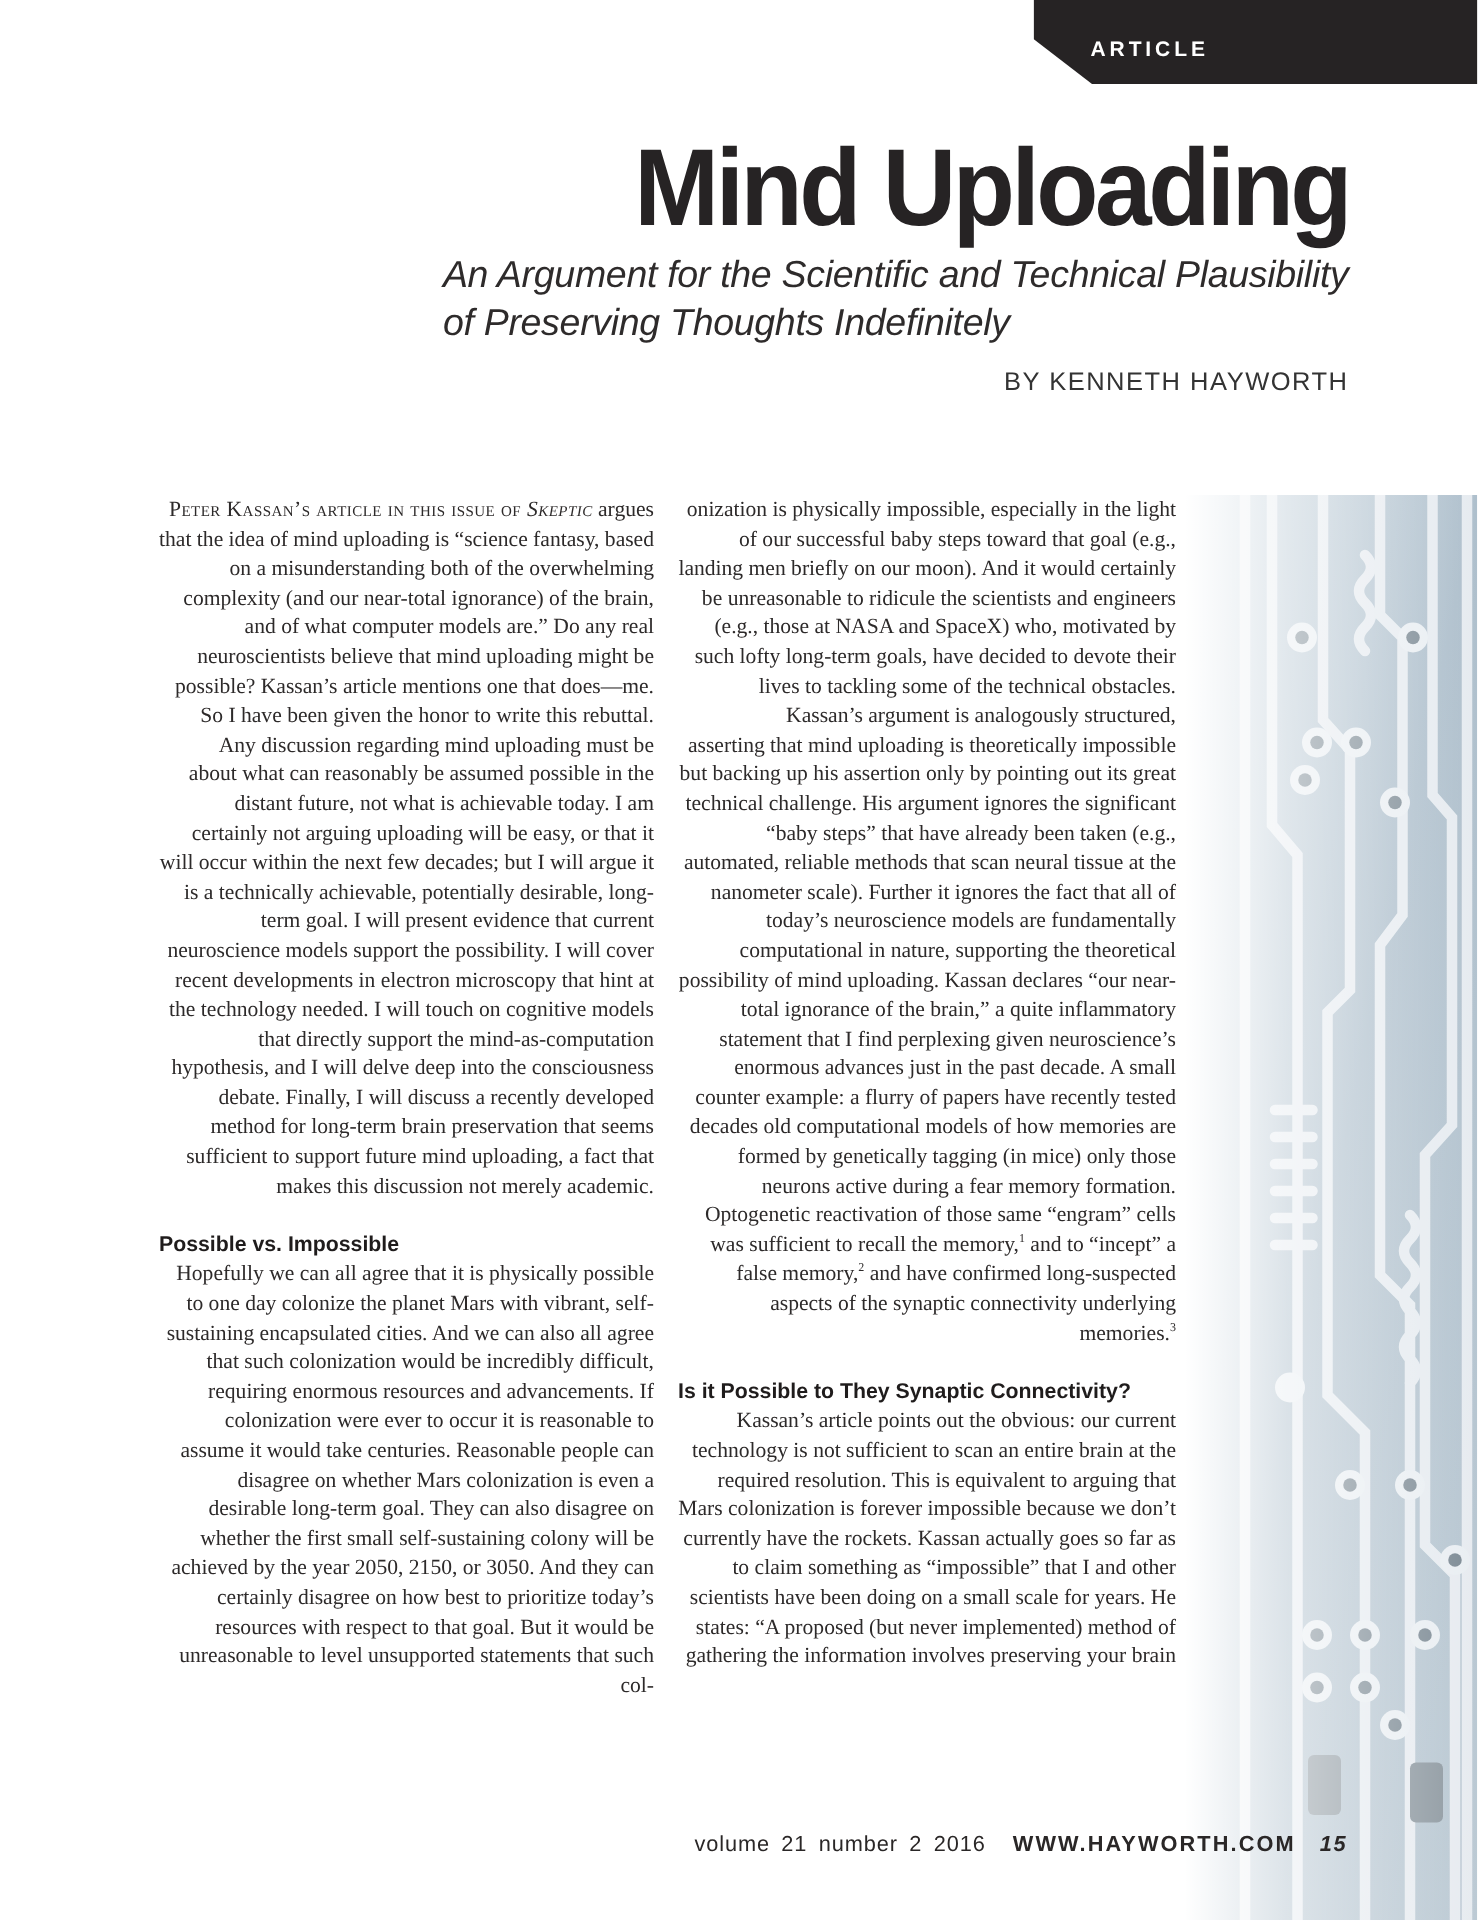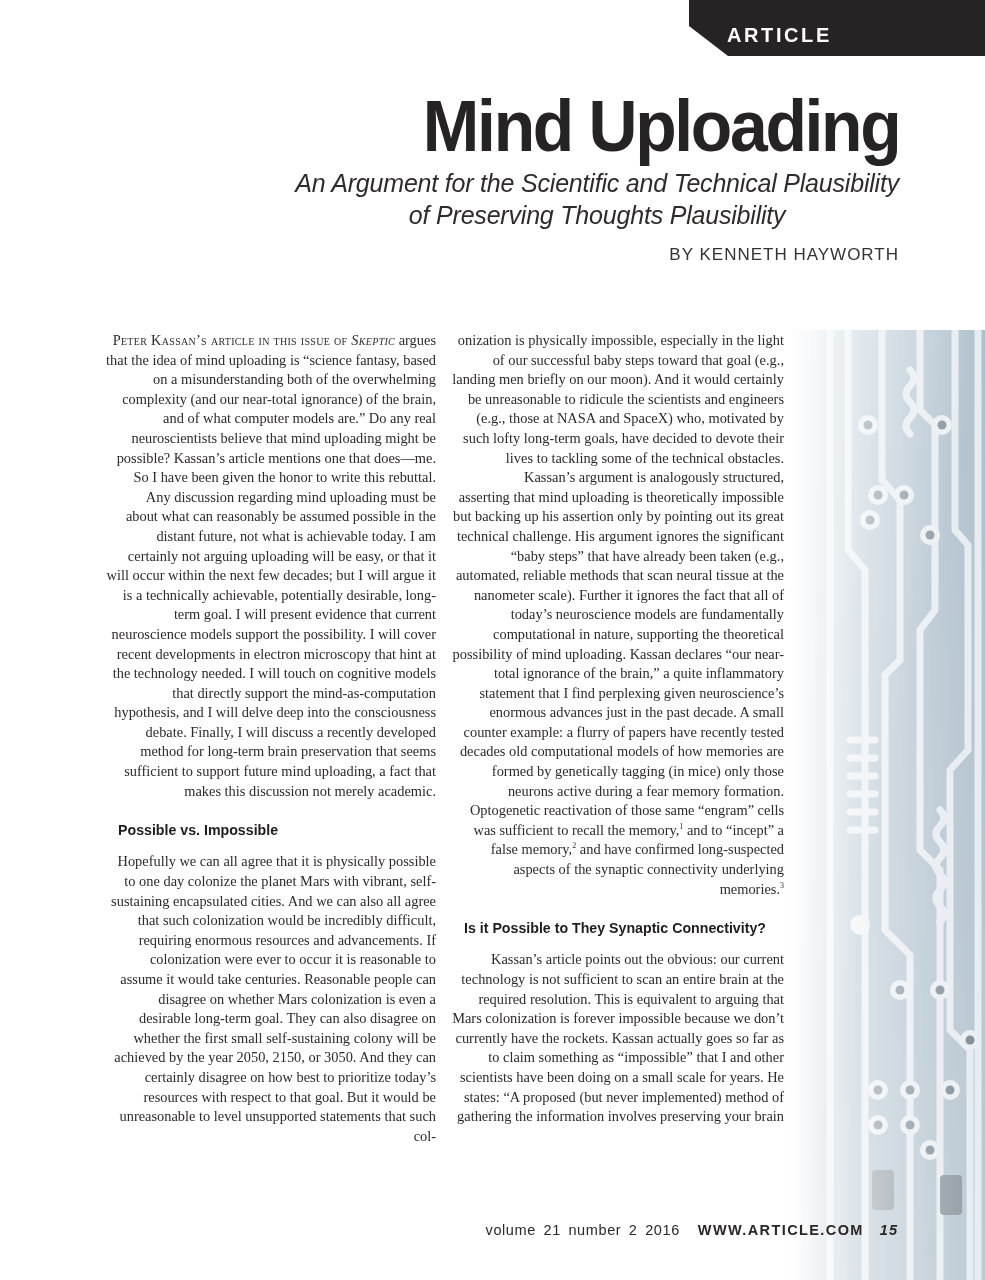--- a/index.html
+++ b/index.html
@@ -9,31 +9,31 @@
     font-family: "Liberation Serif", "DejaVu Serif", serif;
   }
   .tab {
     position: absolute; top: 0; left: 689px; width: 296px; height: 56px;
     background: #262324;
     clip-path: polygon(0 0, 100% 0, 100% 100%, 39px 100%, 0 26px);
   }
   .tab-label {
     position: absolute; left: 727px; top: 24px;
     font-family: "Liberation Sans", "DejaVu Sans", sans-serif;
-    font-weight: bold; font-size: 20px; letter-spacing: 2.6px; color: #ffffff;
+    font-weight: bold; font-size: 14px; letter-spacing: 2.6px; color: #ffffff;
   }
   .title {
     position: absolute; right: 86px; top: 86px; margin: 0;
     font-family: "Liberation Sans", "DejaVu Sans", sans-serif;
     font-weight: bold; font-size: 73px; letter-spacing: -2.5px; line-height: 80px;
     color: #262324; transform: scaleX(0.93); transform-origin: right center;
     white-space: nowrap;
   }
   .subtitle {
-    position: absolute; right: 86px; top: 167px; text-align: center;
+    position: absolute; right: 86px; top: 167px; text-align: left;
     font-family: "Liberation Sans", "DejaVu Sans", sans-serif;
     font-style: italic; font-size: 25px; line-height: 32px; color: #2e2b2b;
     letter-spacing: -0.2px; white-space: nowrap;
   }
   .byline {
     position: absolute; right: 86px; top: 245px;
     font-family: "Liberation Sans", "DejaVu Sans", sans-serif;
     font-size: 17px; letter-spacing: 1px; color: #333;
   }
   .circuit {
@@ -45,21 +45,21 @@
     position: absolute; top: 331px; width: 330px;
     font-size: 14.4px; line-height: 19.6px; color: #2d2a2a;
   }
   .col-1 { left: 106px; }
   .col-2 { left: 452px; width: 332px; }
   .col p { margin: 0; text-align: right; }
   .col p.indent { text-indent: 28px; }
   .col p.gap-after { margin-bottom: 19.6px; }
   .smallcaps { font-variant: small-caps; letter-spacing: 0.3px; }
   .col h3 {
-    margin: 12px; font-family: "Liberation Sans", "DejaVu Sans", sans-serif;
+    margin: 0; font-family: "Liberation Sans", "DejaVu Sans", sans-serif;
     font-weight: bold; font-size: 14.2px; line-height: 19.6px; color: #1f1c1c;
   }
   sup { font-size: 8px; line-height: 0; vertical-align: 6px; }
   .footer {
     position: absolute; right: 87px; top: 1222px;
     font-family: "Liberation Sans", "DejaVu Sans", sans-serif;
     font-size: 14.5px; color: #2a2727; white-space: nowrap;
   }
   .footer .issue { letter-spacing: 0.6px; word-spacing: 3px; text-align: center; }
   .footer .site { font-weight: bold; letter-spacing: 1.4px; margin-left: 14px; }
@@ -67,21 +67,21 @@
 </style>
 </head>
 <body>
 
 <div class="tab"></div>
 <div class="tab-label">ARTICLE</div>
 
 <h1 class="title">Mind Uploading</h1>
 <div class="subtitle">
   <div>An Argument for the Scientific and Technical Plausibility</div>
-  <div>of Preserving Thoughts Plausibility</div>
+  <div>of Preserving Thoughts Indefinitely</div>
 </div>
 <div class="byline">BY KENNETH HAYWORTH</div>
 
 <div class="circuit">
   <svg width="195" height="950" viewBox="0 0 195 950" xmlns="http://www.w3.org/2000/svg">
     <defs>
       <linearGradient id="fadeL" x1="0" y1="0" x2="1" y2="0">
         <stop offset="0" stop-color="#ffffff" stop-opacity="1"></stop>
         <stop offset="0.35" stop-color="#ffffff" stop-opacity="0.55"></stop>
         <stop offset="1" stop-color="#ffffff" stop-opacity="0"></stop>
@@ -156,15 +156,15 @@
 
 <div class="col col-2">
   <p>onization is physically impossible, especially in the light of our successful baby steps toward that goal (e.g., landing men briefly on our moon). And it would certainly be unreasonable to ridicule the scientists and engineers (e.g., those at NASA and SpaceX) who, motivated by such lofty long-term goals, have decided to devote their lives to tackling some of the technical obstacles.</p>
   <p class="indent gap-after"><span>Kassan’s argument is analogously structured, asserting that mind uploading is theoretically impossible but backing up his assertion only by pointing out its great technical challenge. His argument ignores the significant “baby steps” that have already been taken (e.g., automated, reliable methods that scan neural tissue at the nanometer scale). Further it ignores the fact that all of today’s neuroscience models are fundamentally computational in nature, supporting the theoretical possibility of mind uploading. Kassan declares “our near-total ignorance of the brain,” a quite inflammatory statement that I find perplexing given neuroscience’s enormous advances just in the past decade. A small counter example: a flurry of papers have recently tested decades old computational models of how memories are formed by genetically tagging (in mice) only those neurons active during a fear memory formation. Optogenetic reactivation of those same “engram” cells was sufficient to recall the memory,</span><sup>1</sup><span> and to “incept” a false memory,</span><sup>2</sup><span> and have confirmed long-suspected aspects of the synaptic connectivity underlying memories.</span><sup>3</sup></p>
   <h3>Is it Possible to They Synaptic Connectivity?</h3>
   <p>Kassan’s article points out the obvious: our current technology is not sufficient to scan an entire brain at the required resolution. This is equivalent to arguing that Mars colonization is forever impossible because we don’t currently have the rockets. Kassan actually goes so far as to claim something as “impossible” that I and other scientists have been doing on a small scale for years. He states: “A proposed (but never implemented) method of gathering the information involves preserving your brain</p>
 </div>
 
 <div class="footer">
   <span class="issue">volume 21  number 2  2016</span>
-  <span class="site">WWW.ARTICLE.COM</span>
+  <span class="site">WWW.HAYWORTH.COM</span>
   <span class="page">15</span>
 </div>
 
 </body></html>

